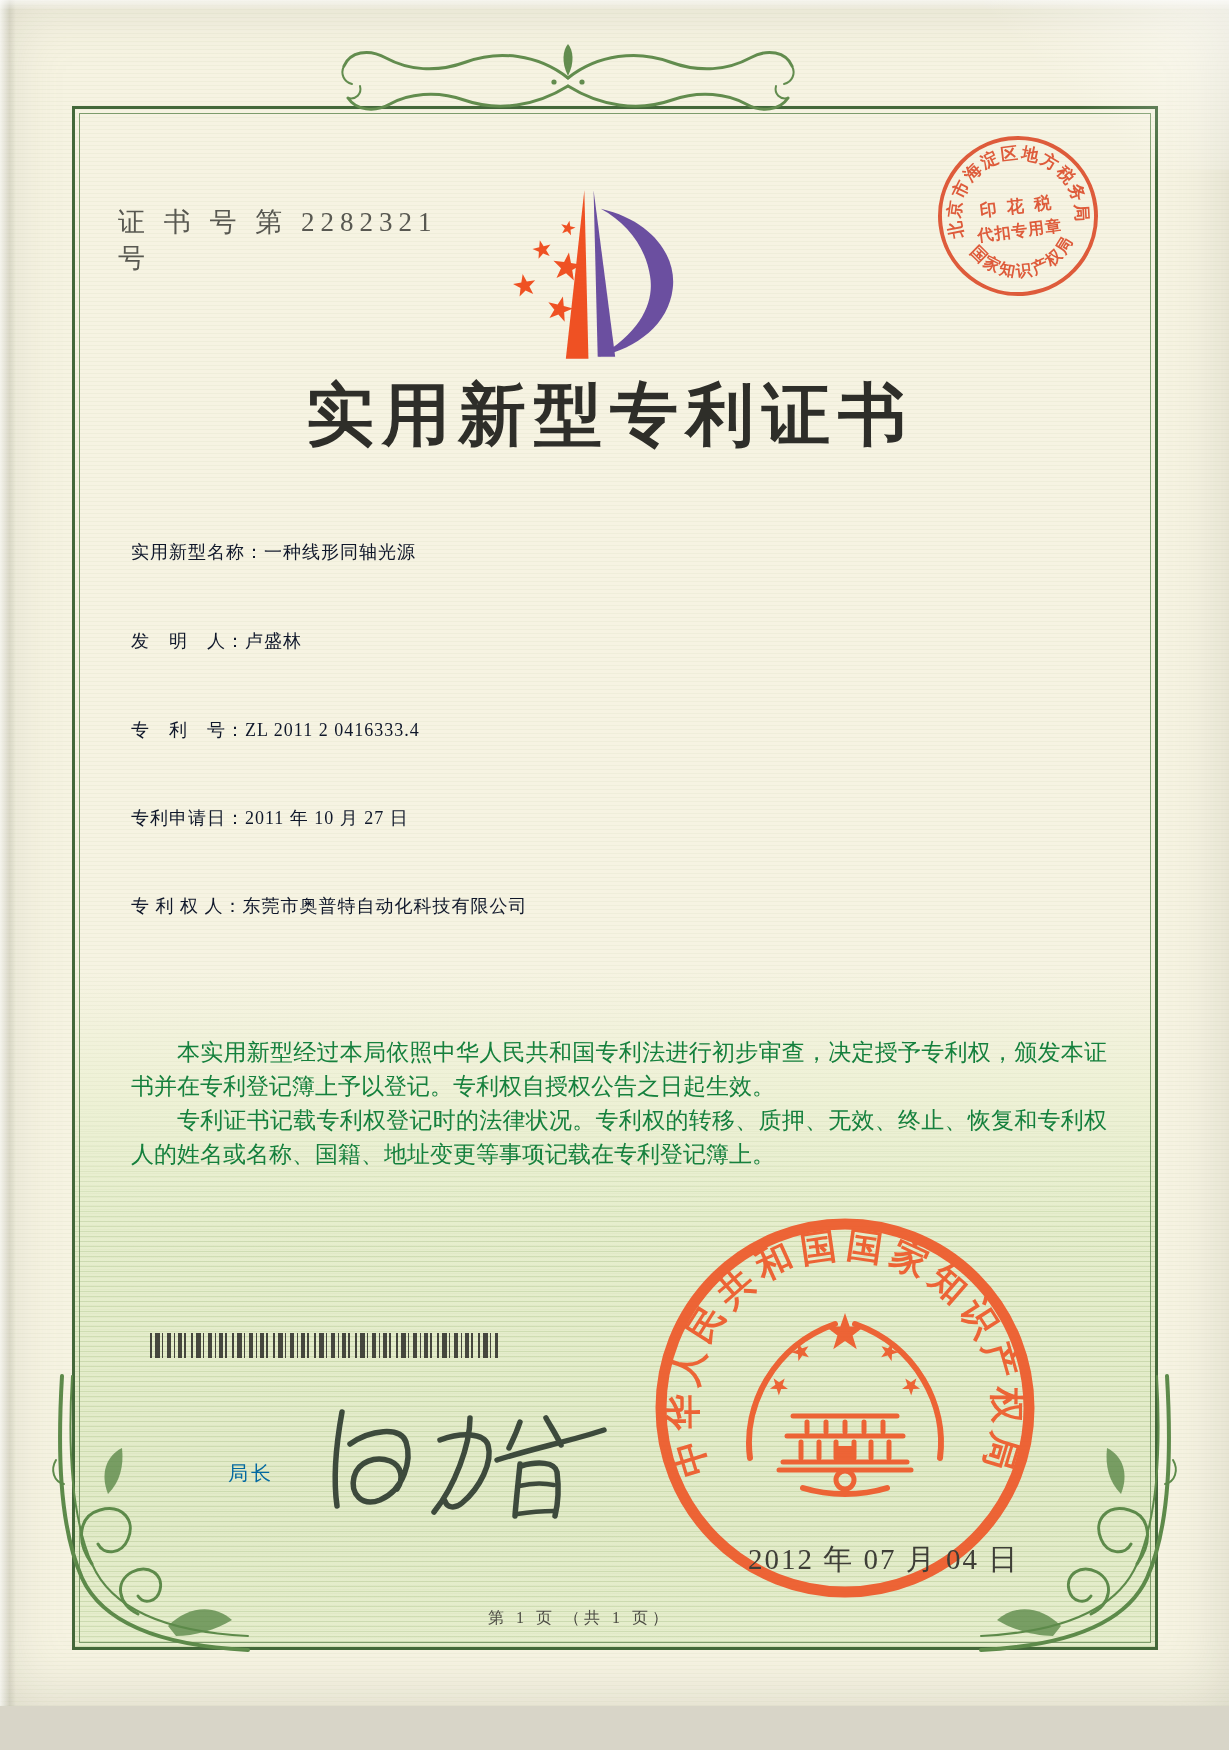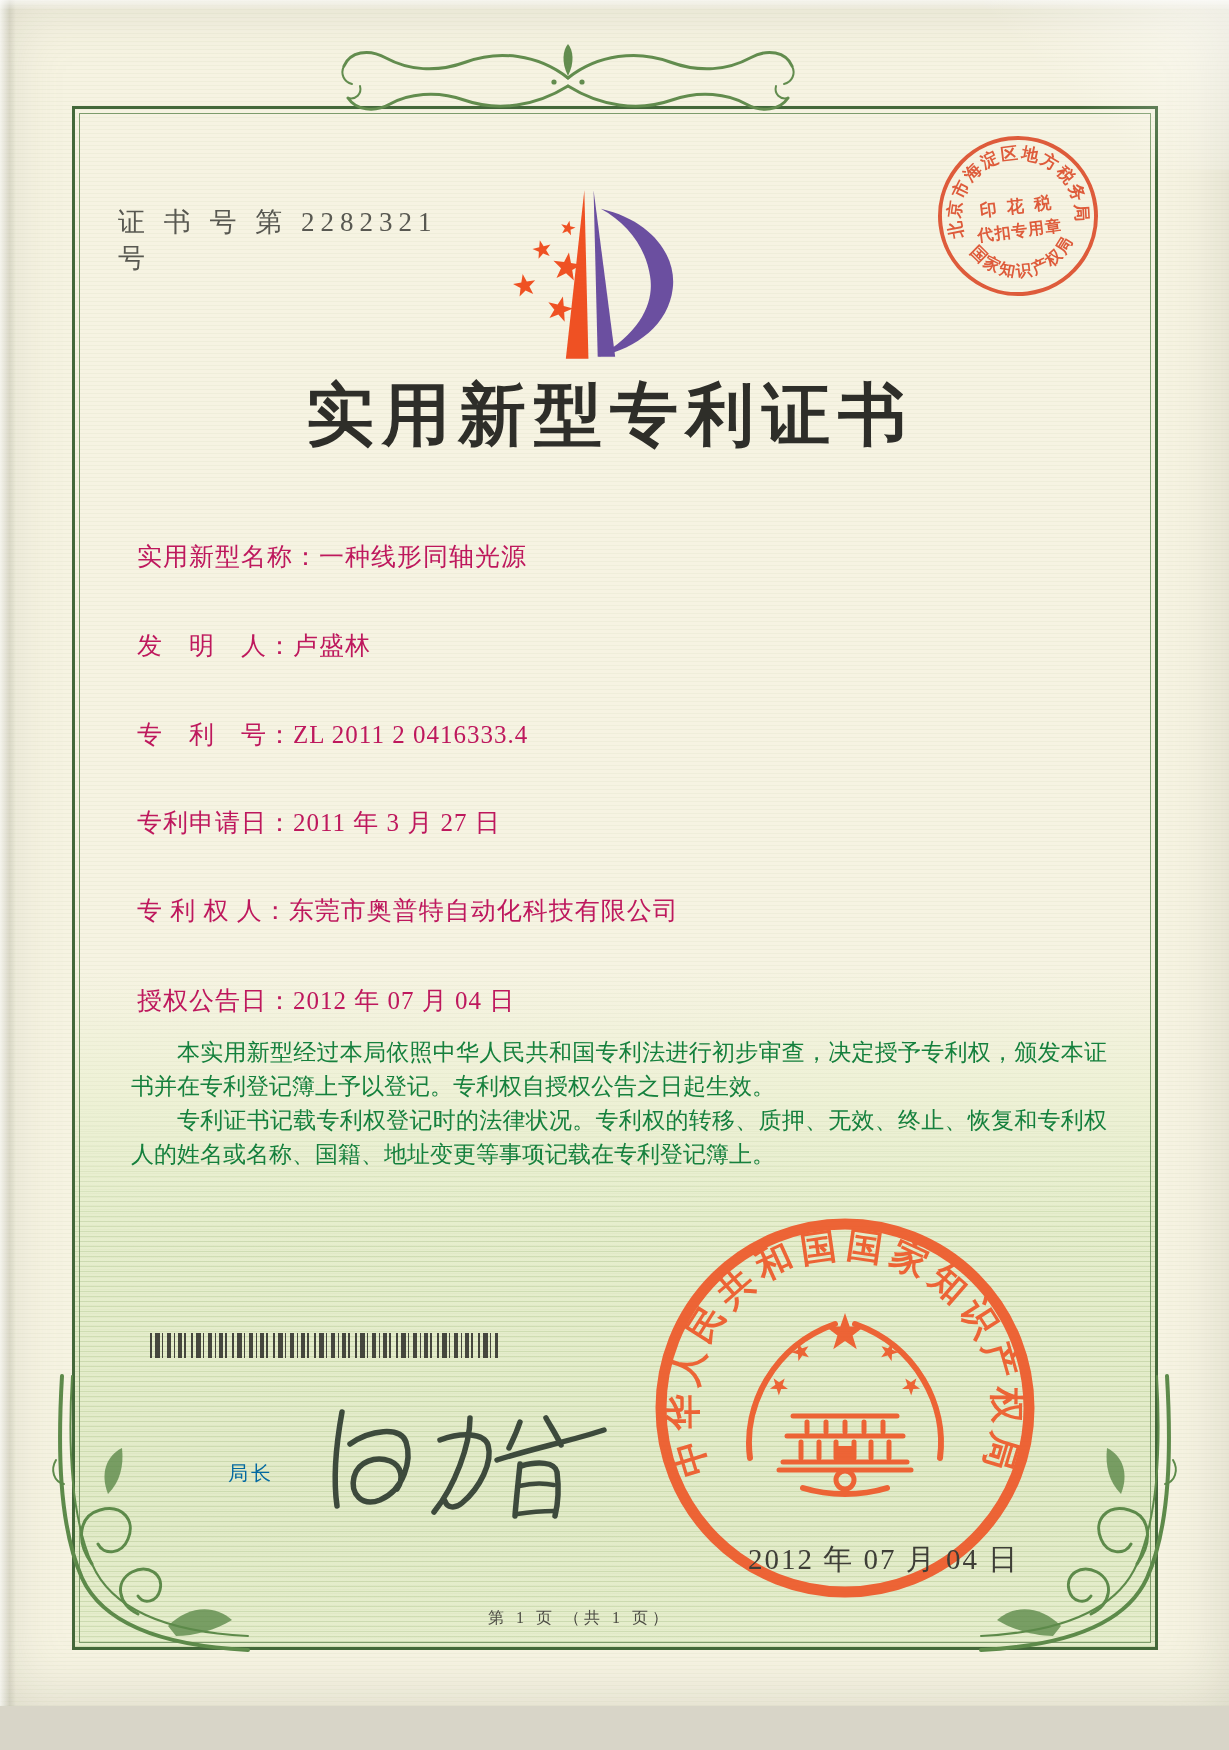--- a/index.html
+++ b/index.html
@@ -44,21 +44,21 @@
     position:absolute;left:118px;top:204px;width:320px;
     font-size:27px;letter-spacing:6px;color:#585851;
   }
   .logo{position:absolute;left:498px;top:186px;}
   .tax-stamp{position:absolute;left:930px;top:128px;transform:rotate(-7deg);opacity:.92;}
   .title{
     position:absolute;left:280px;top:370px;width:660px;
     text-align:center;font-size:68px;font-weight:bold;letter-spacing:8px;color:#2e2e29;
   }
   .field{
-    position:absolute;left:137px;width:990px;font-size:25px;color:#be185d;letter-spacing:1px;white-space:nowrap;
+    position:absolute;left:131px;width:990px;font-size:18px;color:#0f172a;letter-spacing:1px;white-space:nowrap;
   }
   .paras{
     position:absolute;left:131px;top:1036px;width:976px;
     font-size:23px;line-height:34px;color:#15803d;text-align:justify;
   }
   .paras p{margin:0;text-indent:2em;}
   .barcode{
     position:absolute;left:150px;top:1333px;width:348px;height:25px;
     background:repeating-linear-gradient(90deg,
       #2a2a26 0 2px, transparent 2px 5px,
@@ -176,27 +176,24 @@
   <div class="field" style="top:540px;">
     <span>实用新型名称：</span><span>一种线形同轴光源</span>
   </div>
   <div class="field" style="top:629px;">
     <span>发　明　人：</span><span>卢盛林</span>
   </div>
   <div class="field" style="top:718px;">
     <span>专　利　号：</span><span>ZL 2011 2 0416333.4</span>
   </div>
   <div class="field" style="top:806px;">
-    <span>专利申请日：</span><span>2011 年 3 月 27 日</span>
+    <span>专利申请日：</span><span>2011 年 10 月 27 日</span>
   </div>
   <div class="field" style="top:894px;">
     <span>专 利 权 人：</span><span>东莞市奥普特自动化科技有限公司</span>
-  </div>
-  <div class="field" style="top:984px;">
-    <span>授权公告日：</span><span>2012 年 07 月 04 日</span>
   </div>
 
   <div class="paras">
     <p>本实用新型经过本局依照中华人民共和国专利法进行初步审查，决定授予专利权，颁发本证书并在专利登记簿上予以登记。专利权自授权公告之日起生效。</p>
     <p>专利证书记载专利权登记时的法律状况。专利权的转移、质押、无效、终止、恢复和专利权人的姓名或名称、国籍、地址变更等事项记载在专利登记簿上。</p>
   </div>
 
   <div class="barcode"></div>
 
   <div class="chief-label">局长</div>

